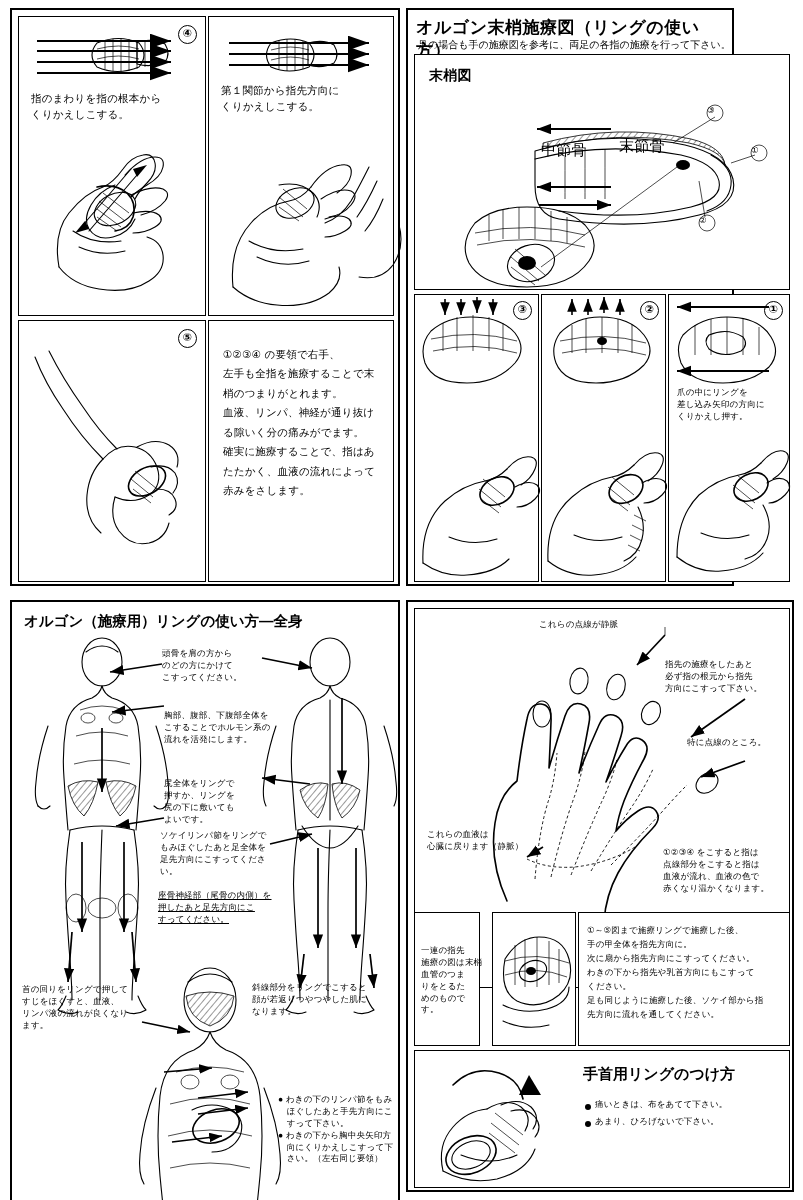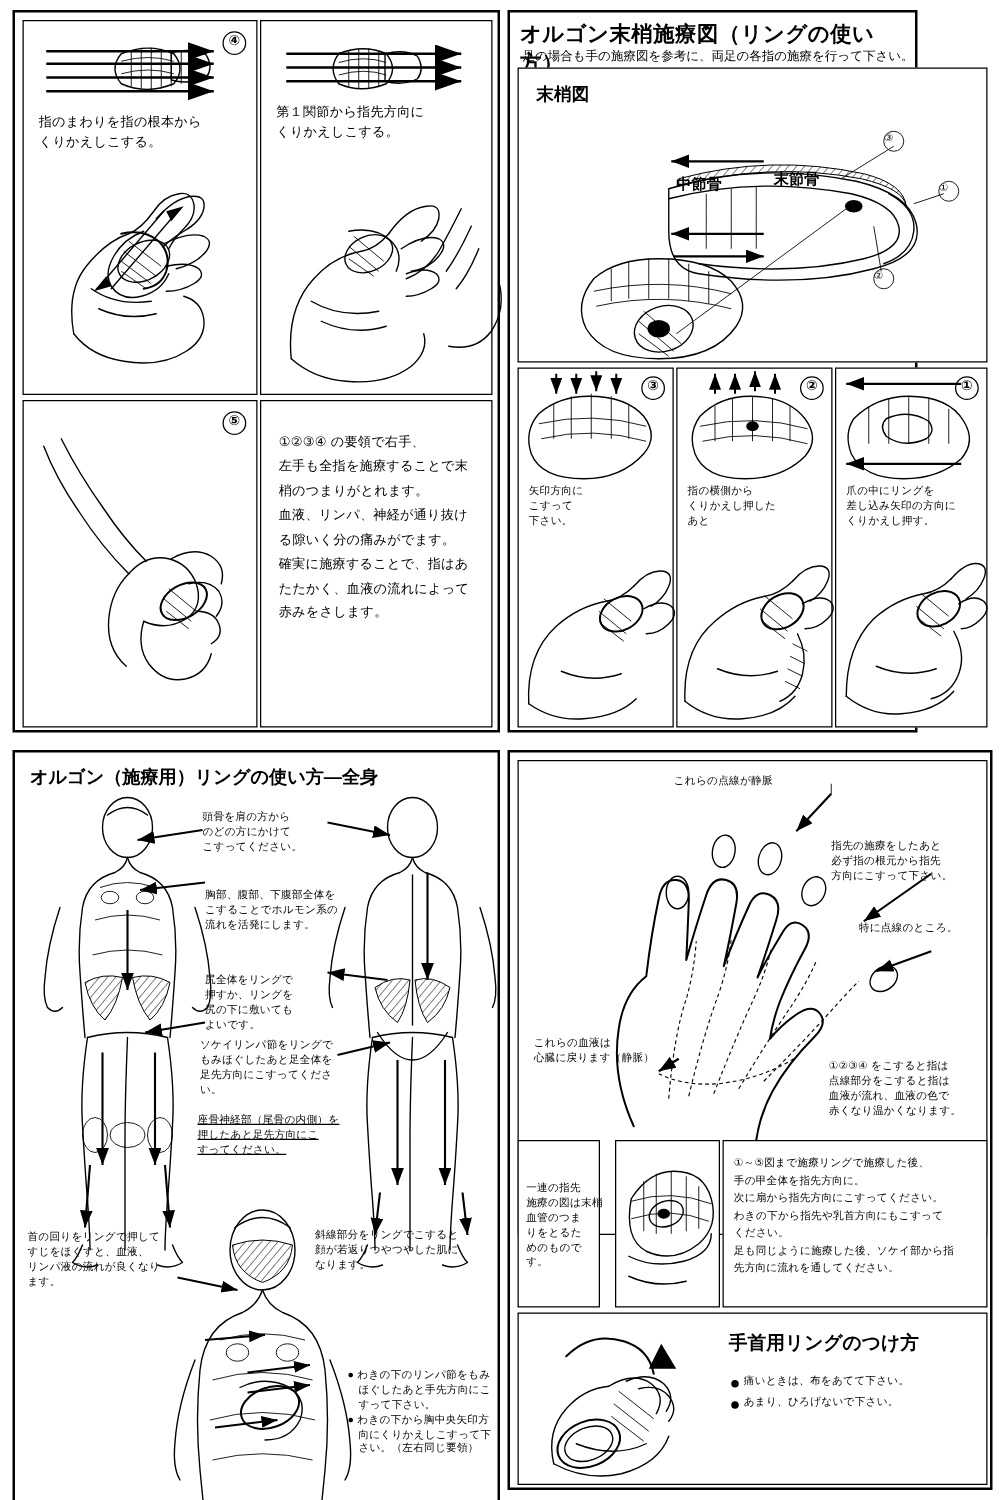--- a/index.html
+++ b/index.html
@@ -5,21 +5,21 @@
   html,body{margin:0;padding:0;background:#ffffff;}
   body{width:803px;height:1200px;font-family:"Liberation Sans","DejaVu Sans",sans-serif;color:#000;}
   .page{position:relative;width:803px;height:1200px;background:#fff;overflow:hidden;}
 
   
   .panel{position:absolute;border:2px solid #000;background:#fff;box-sizing:border-box;}
   .cell{position:absolute;border:1.5px solid #000;background:#fff;box-sizing:border-box;}
   .nb{position:absolute;border:1.5px solid #000;border-radius:50%;width:17px;height:17px;
       font-size:11px;line-height:15px;text-align:center;background:#fff;font-weight:bold;}
   .txt{position:absolute;font-size:10.5px;line-height:1.5;letter-spacing:.2px;}
-  .txt.s{font-size:12px;line-height:1.45;font-weight:bold;}
+  .txt.s{font-size:15px;line-height:1.45;}
   .txt.xs{font-size:8.5px;line-height:1.4;}
   .ttl{position:absolute;font-weight:bold;}
   .hdr-title{font-size:17px;font-weight:bold;letter-spacing:.5px;}
   .hdr-sub{font-size:10px;}
   svg{position:absolute;left:0;top:0;overflow:visible;}
   .ink{fill:none;stroke:#000;stroke-width:1.1;stroke-linecap:round;stroke-linejoin:round;}
   .ink2{fill:none;stroke:#000;stroke-width:1.6;stroke-linecap:round;stroke-linejoin:round;}
   .thin{fill:none;stroke:#000;stroke-width:.7;}
   .fillk{fill:#000;}
   .hatch{fill:url(#hatchPat);stroke:#000;stroke-width:.8;}
@@ -224,23 +224,20 @@
         <g>
           <path class="ink" d="M8,268 q-2,-40 22,-62 q18,-16 40,-20 q12,-2 22,-12"></path>
           <path class="ink" d="M92,174 q12,-14 24,-12 q8,2 4,12 q-4,10 -14,16"></path>
           <path class="ink" d="M100,192 q14,-8 22,-2 q6,6 -2,14 q-8,8 -18,8"></path>
           <path class="ink" d="M8,268 q20,14 44,12 q28,-2 42,-16"></path>
           <path class="ink" d="M34,242 q24,10 48,2"></path>
           <ellipse class="ink2" cx="82" cy="196" rx="18" ry="13" transform="rotate(-28 82 196)"></ellipse>
           <path class="thin" d="M68,184 l22,18 M64,194 l22,18 M66,204 l18,14"></path>
         </g>
       </svg>
-      <div class="txt xs" style="left:8px;top:92px;width:110px;white-space:pre-line;">矢印方向に
-こすって
-下さい。</div>
     </div>
 
     <div class="cell" style="left:133px;top:284px;width:125px;height:288px;">
       <div class="nb" style="right:6px;top:6px;">②</div>
       <svg width="125" height="288">
         <g>
           <path class="ink" d="M18,38 q16,-16 40,-16 q30,0 44,18 q12,16 0,30 q-18,18 -48,18 q-32,0 -40,-20 q-6,-16 4,-30z"></path>
           <path class="thin" d="M30,30 l0,28 M44,24 l0,34 M60,22 l0,36 M76,24 l0,34 M90,30 l0,28"></path>
           <path class="thin" d="M18,46 q44,-10 86,2 M20,58 q42,-10 84,2"></path>
           <ellipse class="fillk" cx="60" cy="46" rx="5" ry="4"></ellipse>
@@ -256,23 +253,20 @@
           <path class="ink" d="M92,170 q12,-14 24,-12 q8,2 4,12 q-4,10 -14,16"></path>
           <path class="ink" d="M100,188 q14,-8 22,-2 q6,6 -2,14 q-8,8 -18,8"></path>
           <path class="ink" d="M6,266 q20,16 46,14 q28,-2 42,-18"></path>
           <path class="ink" d="M32,240 q24,10 48,2"></path>
           <ellipse class="ink2" cx="84" cy="194" rx="18" ry="13" transform="rotate(-30 84 194)"></ellipse>
           <path class="thin" d="M70,182 l22,18 M66,192 l22,18 M68,202 l18,14"></path>
           <path class="ink" d="M96,212 q8,16 4,32 q-4,16 -18,22"></path>
           <path class="thin" d="M92,220 l12,6 M90,230 l12,6 M88,240 l12,6 M86,250 l12,6"></path>
         </g>
       </svg>
-      <div class="txt xs" style="left:8px;top:92px;width:112px;white-space:pre-line;">指の横側から
-くりかえし押した
-あと</div>
     </div>
 
     <div class="cell" style="left:260px;top:284px;width:122px;height:288px;">
       <div class="nb" style="right:6px;top:6px;">①</div>
       <svg width="122" height="288">
         <g>
           <path class="ink" d="M14,40 q18,-18 44,-18 q32,0 44,20 q10,16 -2,30 q-18,16 -46,16 q-32,0 -42,-20 q-6,-16 2,-28z"></path>
           <path class="thin" d="M26,30 l0,30 M42,24 l0,36 M58,22 l0,38 M74,24 l0,36 M90,32 l0,28"></path>
           <path class="ink" d="M40,40 q18,-8 34,2 q6,8 -2,14 q-18,8 -32,-2 q-6,-8 0,-14z"></path>
         </g>
@@ -451,21 +445,21 @@
 
         <g stroke="#000" stroke-width="1.7" fill="none">
           <line x1="250" y1="26" x2="222" y2="56" marker-end="url(#ar)"></line>
           <line x1="330" y1="90" x2="276" y2="128" marker-end="url(#ar)"></line>
           <line x1="330" y1="152" x2="286" y2="168" marker-end="url(#ar)"></line>
           <line x1="128" y1="238" x2="112" y2="248" marker-end="url(#ar)"></line>
         </g>
         <line class="thin" x1="250" y1="26" x2="250" y2="18"></line>
       </svg>
       <div class="txt xs" style="left:124px;top:10px;white-space:pre-line;">これらの点線が静脈</div>
-      <div class="txt xs" style="left:250px;top:62px;width:116px;white-space:pre-line;">指先の施療をしたあと
+      <div class="txt xs" style="left:250px;top:50px;width:116px;white-space:pre-line;">指先の施療をしたあと
 必ず指の根元から指先
 方向にこすって下さい。</div>
       <div class="txt xs" style="left:272px;top:128px;width:100px;white-space:pre-line;">特に点線のところ。</div>
       <div class="txt xs" style="left:12px;top:220px;width:112px;white-space:pre-line;">これらの血液は
 心臓に戻ります（静脈）</div>
       <div class="txt xs" style="left:248px;top:238px;width:124px;white-space:pre-line;">①②③④ をこすると指は
 点線部分をこすると指は
 血液が流れ、血液の色で
 赤くなり温かくなります。</div>
     </div>

